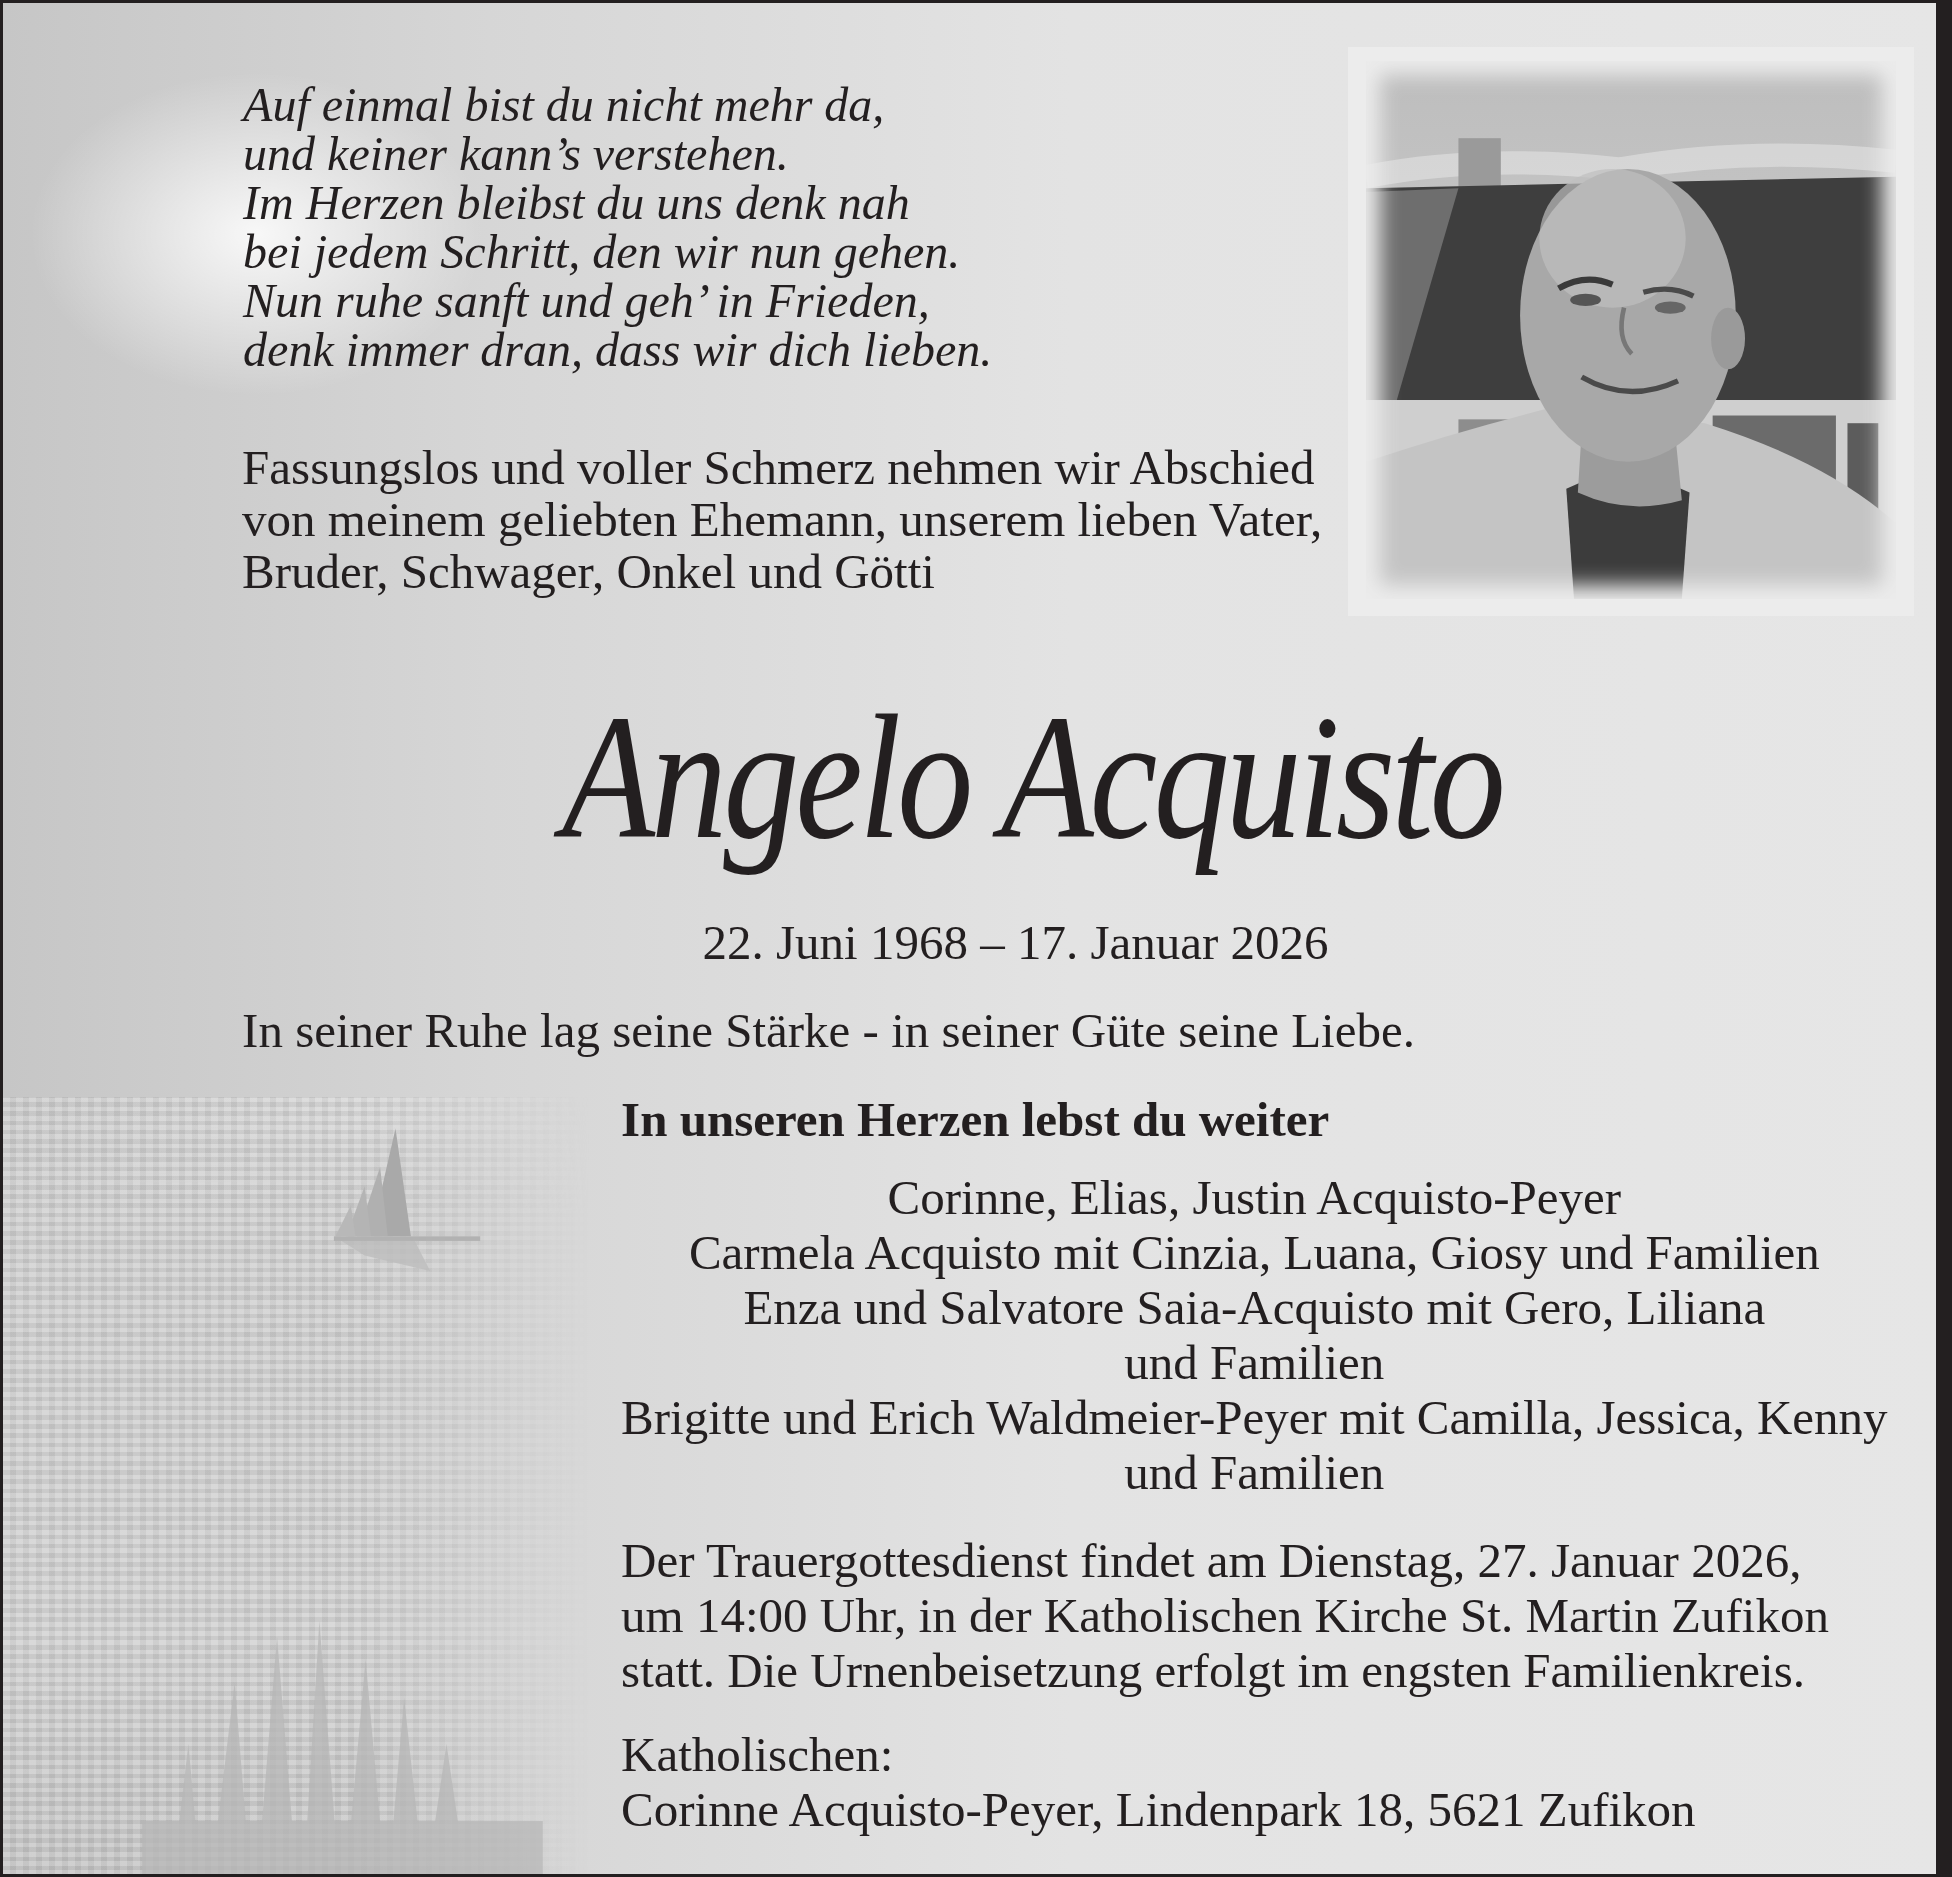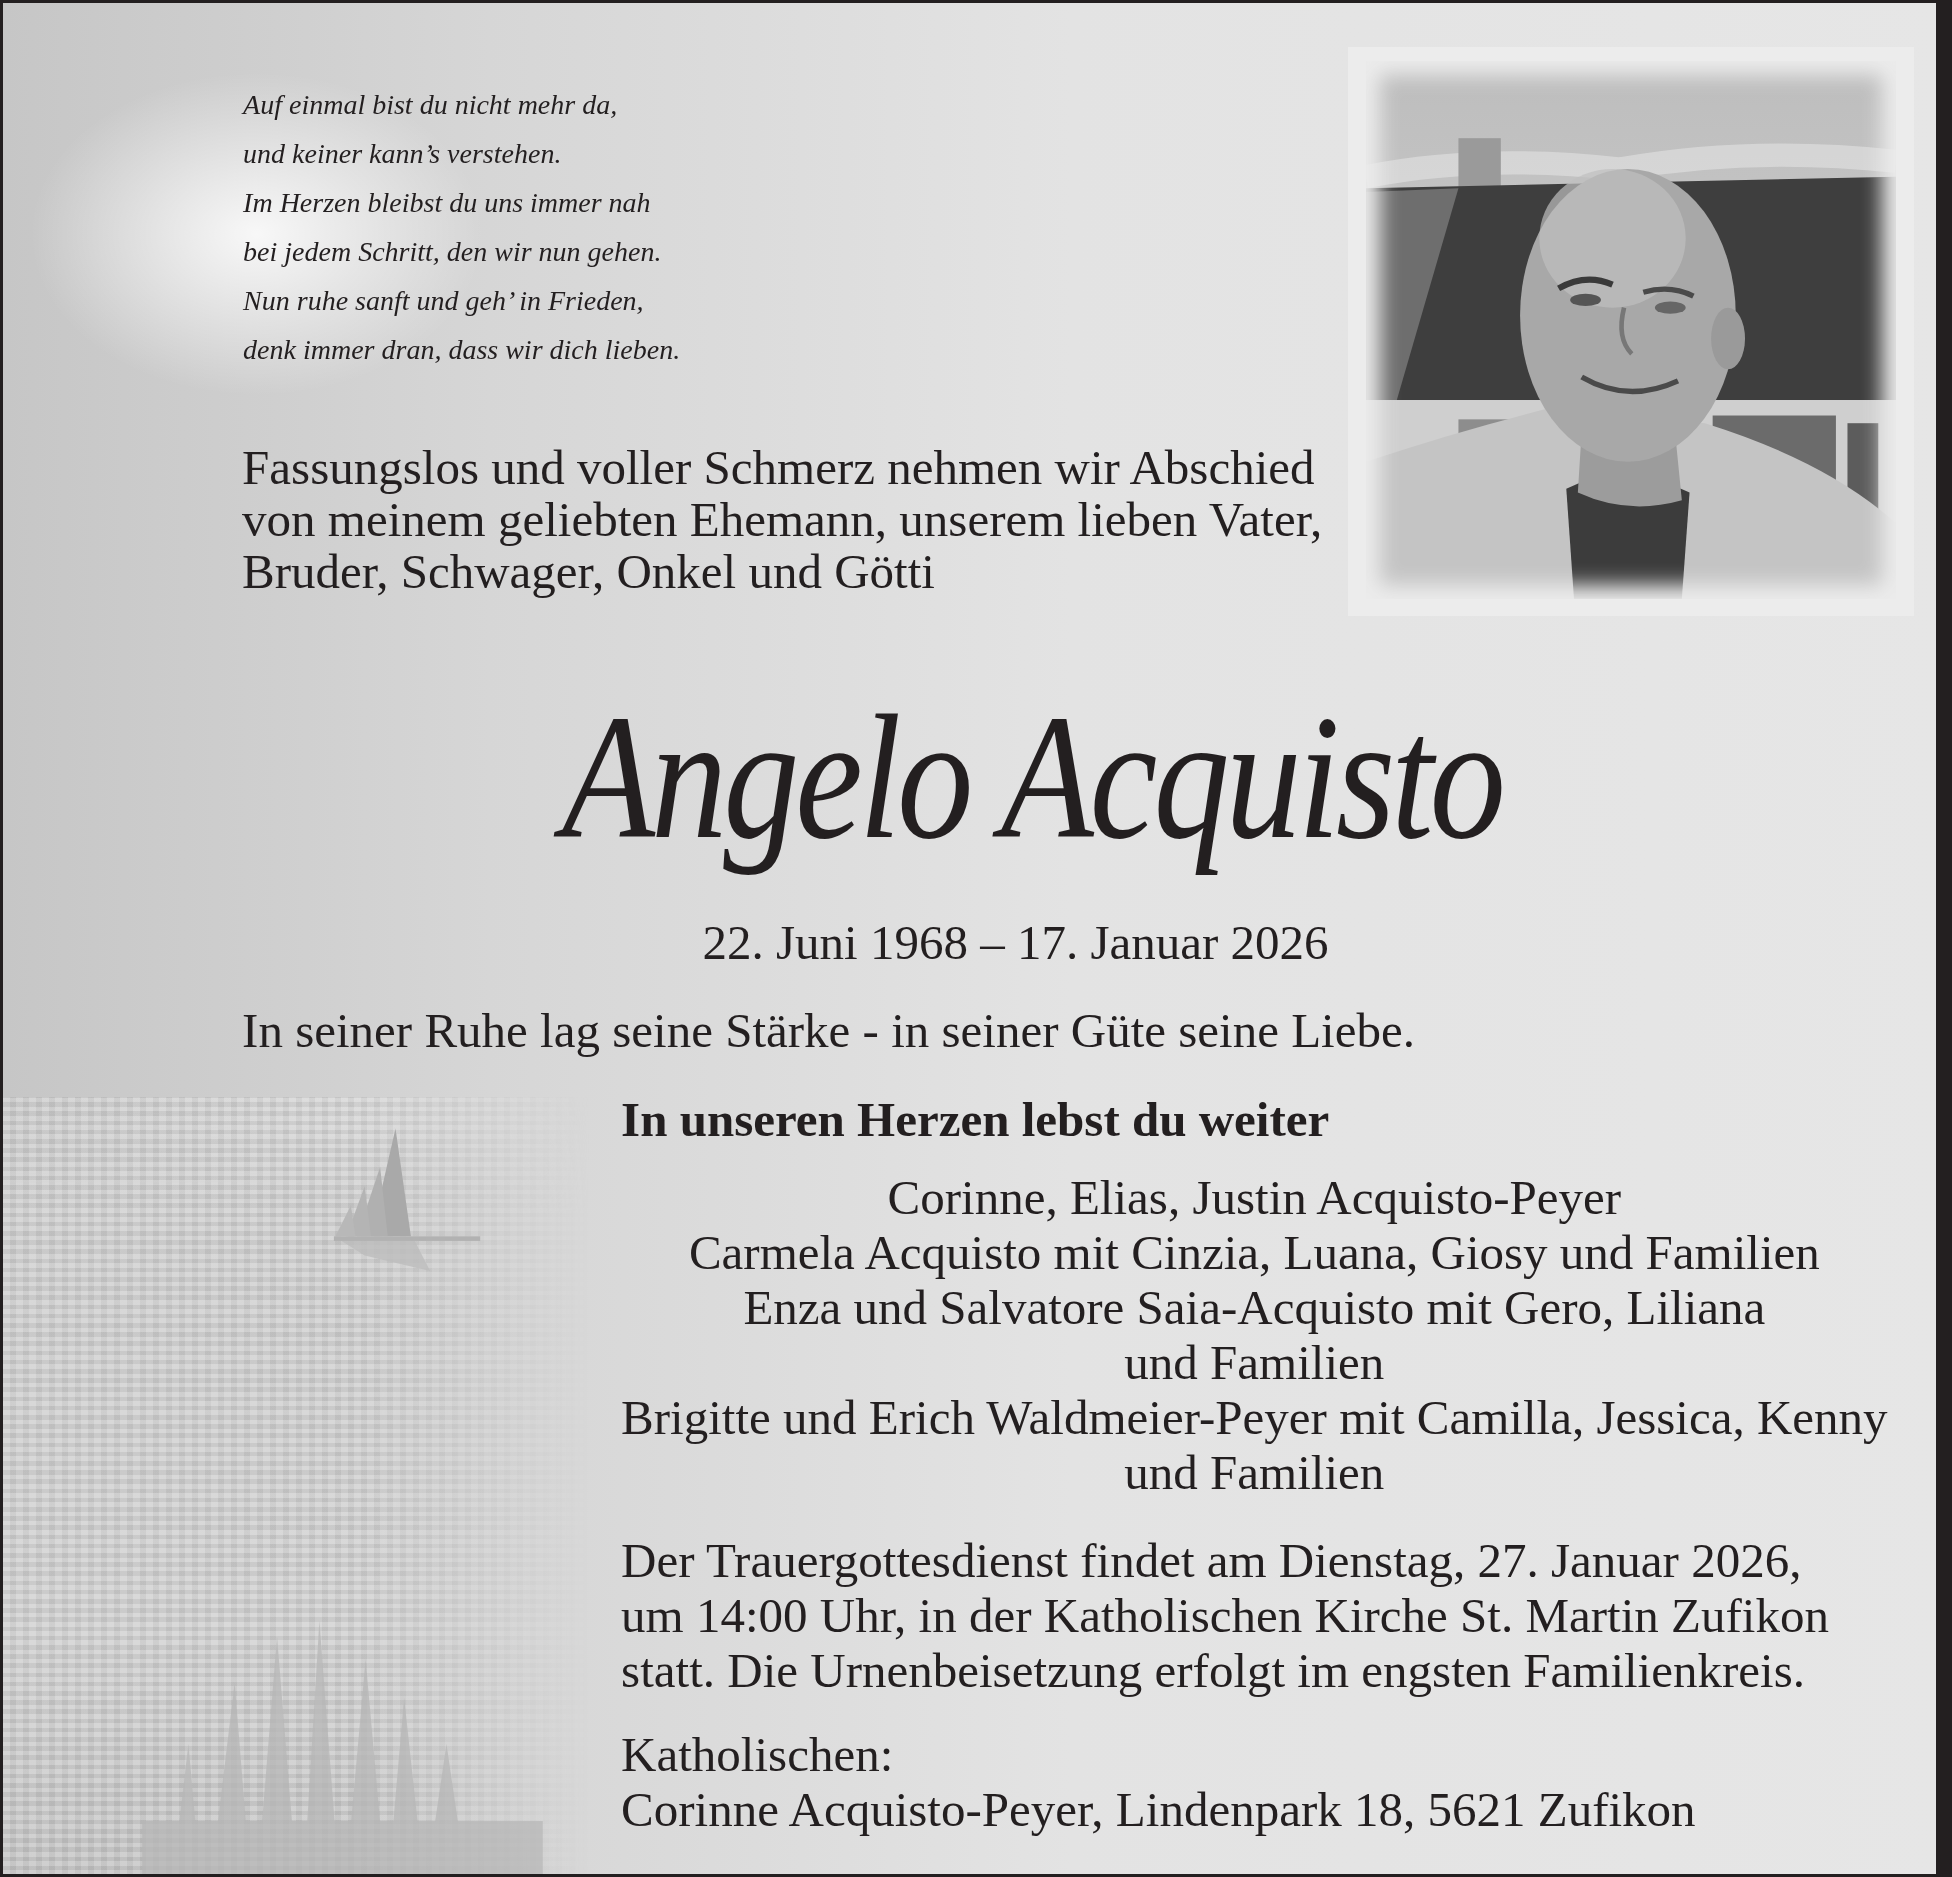--- a/index.html
+++ b/index.html
@@ -14,21 +14,21 @@
   .water{position:absolute;left:0;top:1094px;width:586px;height:778px;
     background:
       repeating-linear-gradient(0deg, rgba(255,255,255,0.18) 0 4.6px, rgba(150,150,150,0.10) 4.6px 9.2px),
       repeating-linear-gradient(90deg, rgba(255,255,255,0.12) 0 7px, rgba(140,140,140,0.10) 7px 13px),
       linear-gradient(180deg, rgba(200,200,200,0) 0%, #c9c9c9 15%, #cbcbcb 70%, #bdbdbd 100%);
     -webkit-mask-image:linear-gradient(90deg,#000 60%,transparent 100%);
     mask-image:linear-gradient(90deg,#000 60%,transparent 100%);}
   .sailboat{position:absolute;left:277px;top:1110px;width:231px;height:185px;}
   .reeds{position:absolute;left:139px;top:1587px;width:401px;height:285px;}
   
-  .poem{position:absolute;left:240px;top:77px;font-style:italic;font-size:28px;line-height:49px;}
+  .poem{position:absolute;left:240px;top:77px;font-style:italic;font-size:48px;line-height:49px;}
   .poem div{white-space:nowrap;}
   .intro{position:absolute;left:239px;top:439px;font-size:49px;line-height:52px;}
   .intro div{white-space:nowrap;}
   .photo-frame{position:absolute;left:1345px;top:44px;width:566px;height:569px;background:#ececec;}
   .photo{position:absolute;left:1363px;top:58px;width:530px;height:538px;overflow:hidden;
     box-shadow:0 0 14px 7.7px #ececec inset;}
   .photo svg{display:block;}
   .photo .vign{position:absolute;inset:0;box-shadow:inset 0 0 20px 14px #ececec;}
   .name{position:absolute;left:559px;top:663px;width:994px;height:223px;
     font-style:italic;font-weight:normal;font-size:177px;line-height:223px;white-space:nowrap;
@@ -68,21 +68,21 @@
       <path d="M265,370 L290,90 L315,370 Z"></path>
       <path d="M320,370 L340,140 L365,370 Z"></path>
       <path d="M370,370 L395,200 L420,370 Z"></path>
       <rect x="0" y="300" width="520" height="70"></rect>
     </g>
   </svg>
 
   <div class="poem">
     <div>Auf einmal bist du nicht mehr da,</div>
     <div>und keiner kann’s verstehen.</div>
-    <div>Im Herzen bleibst du uns immer nah</div>
+    <div>Im Herzen bleibst du uns denk nah</div>
     <div>bei jedem Schritt, den wir nun gehen.</div>
     <div>Nun ruhe sanft und geh’ in Frieden,</div>
     <div>denk immer dran, dass wir dich lieben.</div>
   </div>
 
   <div class="intro">
     <div>Fassungslos und voller Schmerz nehmen wir Abschied</div>
     <div>von meinem geliebten Ehemann, unserem lieben Vater,</div>
     <div>Bruder, Schwager, Onkel und Götti</div>
   </div>

